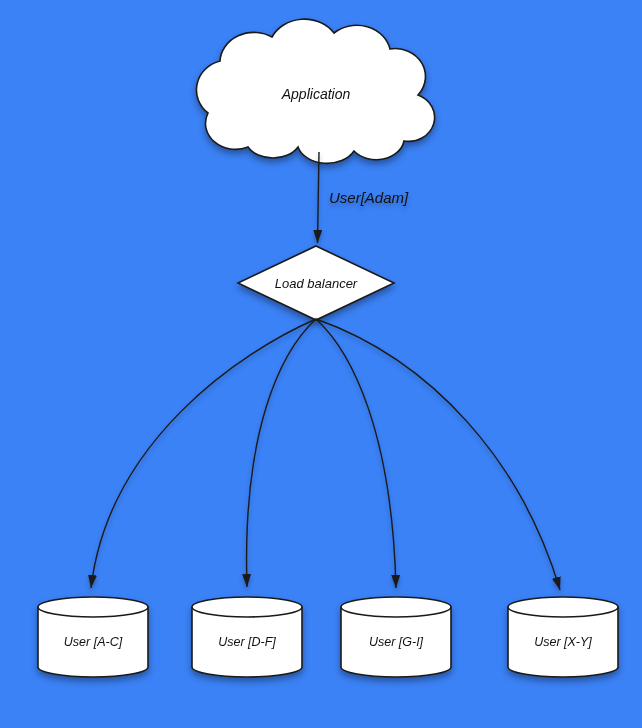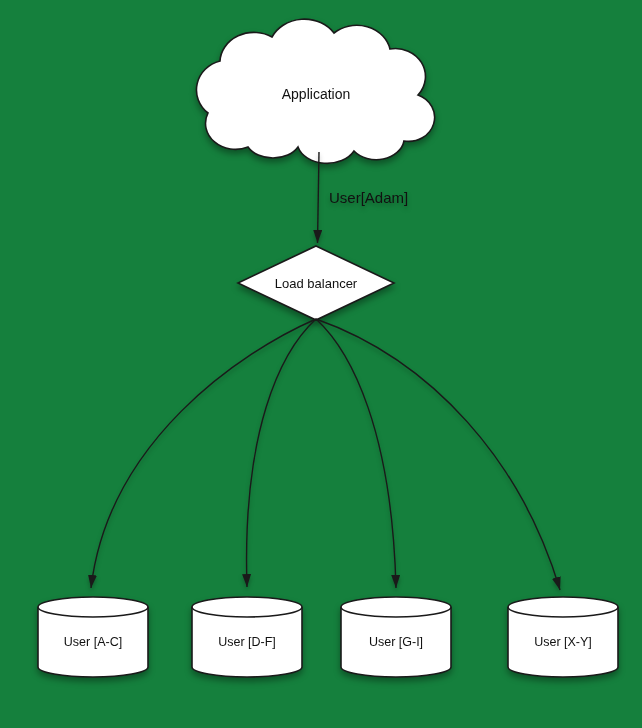--- a/index.html
+++ b/index.html
@@ -8,21 +8,22 @@
     background: #ffffff;
     width: 642px;
     height: 728px;
     font-family: "Liberation Sans", sans-serif;
   }
   #stage {
     position: relative;
     width: 642px;
     height: 728px;
     overflow: hidden;
-    background: #15803d;
+    background: #3b82f6;
+    font-style: italic;
   }
   svg text {
     font-family: "Liberation Sans", sans-serif;
     fill: #111111;
   }
   .shape {
     fill: #ffffff;
     stroke: #1a1a1a;
     stroke-width: 1.6;
   }

